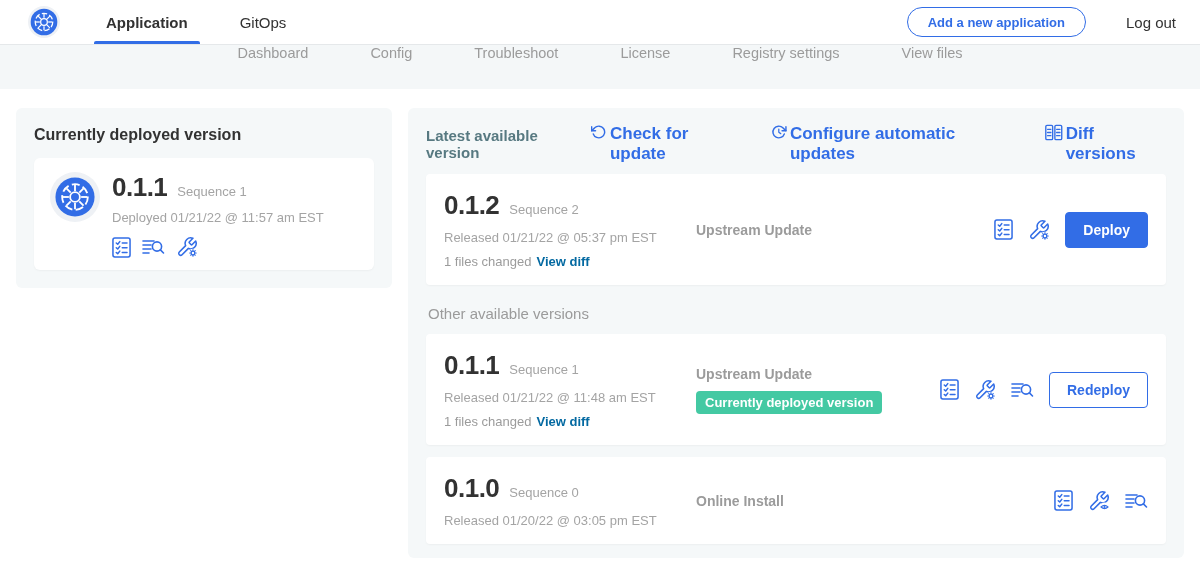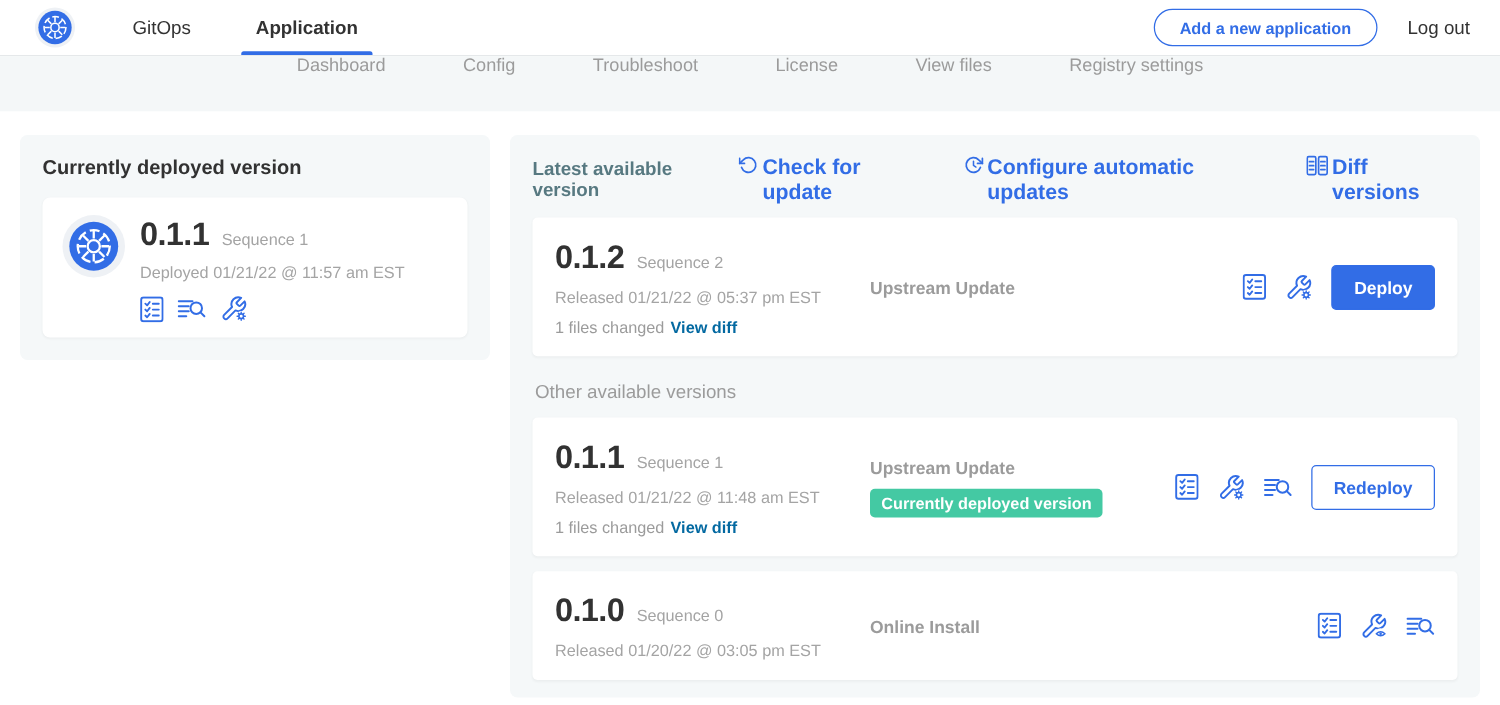--- a/index.html
+++ b/index.html
@@ -10,21 +10,21 @@
   .topbar { height:45px; background:#fff; border-bottom:1px solid #e5e8ea;
     display:flex; align-items:stretch; padding:0 24px 0 28px; }
   .logo-ring { align-self:center; width:32px; height:32px; border-radius:50%;
     background:#eef1f5; display:flex; align-items:center; justify-content:center; margin-right:34px; }
   .top-tabs { display:flex; align-items:stretch; gap:28px; }
   .top-tab { display:flex; align-items:center; padding:0 12px; font-size:15px;
     cursor:pointer; position:relative; }
   .top-tab.active { font-weight:bold; }
   .top-tab.active::after { content:""; position:absolute; left:0; right:0; bottom:0;
     height:3px; background:#326de6; border-radius:2px 2px 0 0; }
-  .top-right { margin-left:auto; display:flex; align-items:center; gap:24px; }
+  .top-right { margin-left:auto; display:flex; align-items:center; gap:40px; }
   .add-app-btn { height:30px; padding:0 20px; border:1px solid #326de6; border-radius:16px;
     background:#fff; color:#326de6; font-size:13px; font-weight:bold; cursor:pointer;
     font-family:inherit; }
   .logout { font-size:15px; color:#323232; cursor:pointer; }
 
   
   .subnav { height:44px; background:#f4f7f8; display:flex; justify-content:center;
     align-items:flex-start; gap:58px; }
   .subnav-tab { display:flex; align-items:center; font-size:14.5px; color:#9b9b9b;
     cursor:pointer; position:relative; padding:0 2px; }
@@ -93,36 +93,36 @@
         <line x1="13" y1="18" x2="8" y2="18"></line>
           <line x1="23" y1="18" x2="28" y2="18"></line>
         <line x1="14.5" y1="14.5" x2="11" y2="11"></line>
           <line x1="21.5" y1="21.5" x2="25" y2="25"></line>
         <line x1="21.5" y1="14.5" x2="25" y2="11"></line>
           <line x1="14.5" y1="21.5" x2="11" y2="25"></line>
       </g>
     </svg>
   </div>
   <nav class="top-tabs">
+    <div class="top-tab active">Application</div>
     <div class="top-tab">GitOps</div>
-    <div class="top-tab active">Application</div>
   </nav>
   <div class="top-right">
     <button class="add-app-btn">Add a new application</button>
     <span class="logout">Log out</span>
   </div>
 </header>
 
 <nav class="subnav">
   <div class="subnav-tab">Dashboard</div>
   <div class="subnav-tab">Config</div>
   <div class="subnav-tab">Troubleshoot</div>
   <div class="subnav-tab">License</div>
+  <div class="subnav-tab">Registry settings</div>
   <div class="subnav-tab">View files</div>
-  <div class="subnav-tab">Registry settings</div>
 </nav>
 
 <main class="main">
 
   <section class="panel left-card">
     <h2>Currently deployed version</h2>
     <div class="deployed-inner">
       <div class="k8s-badge">
         <svg width="44" height="44" viewBox="0 0 36 36">
           <circle cx="18" cy="18" r="16" fill="#326de6"></circle>

